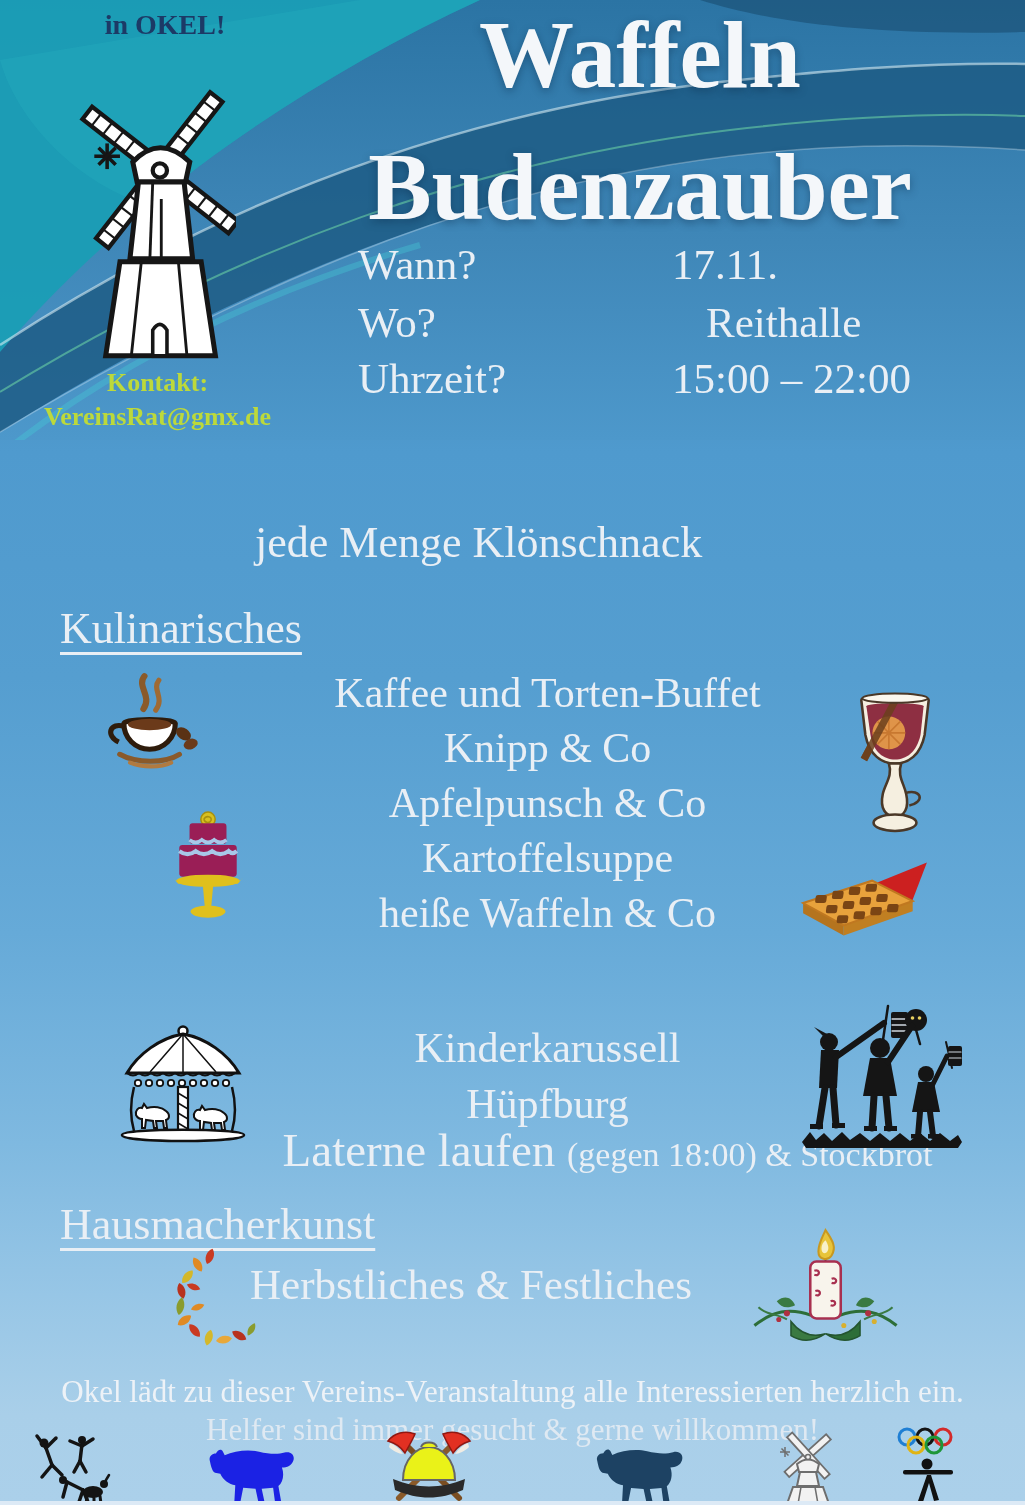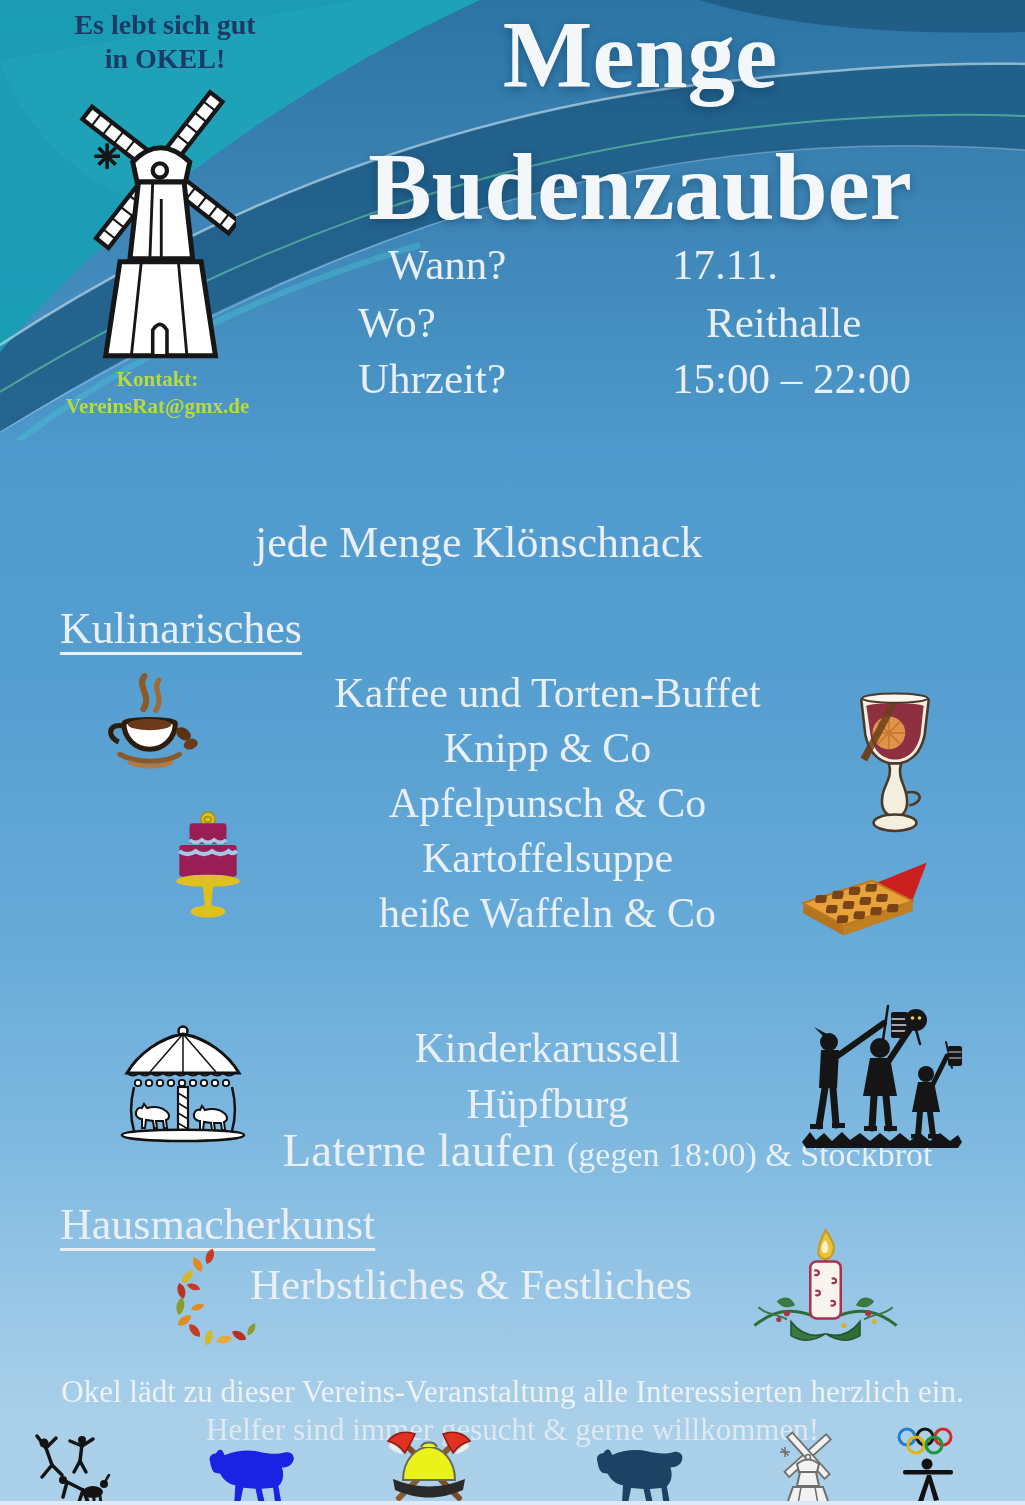--- a/index.html
+++ b/index.html
@@ -8,21 +8,21 @@
     background:linear-gradient(180deg,#2a71a0 0%,#3b86b6 14%,#478fc0 22%,#4f9ace 30%,#559ed0 45%,#66aad8 62%,#7fb9e0 76%,#97c6e6 86%,#a9cfe9 94%,#abd0ea 100%);}
   .abs{position:absolute;}
   .txt{color:#e9eff5;line-height:1.05;white-space:nowrap;}
   .center{text-align:center;}
   .h{font-size:44px;text-decoration:underline;text-decoration-thickness:2.5px;text-underline-offset:9px;}
   .b42{font-size:42px;}
   .b43{font-size:43px;}
   .b44{font-size:44px;}
   .title{font-size:95px;font-weight:bold;color:#f4f7fa;text-shadow:0 3px 8px rgba(10,40,70,.4);line-height:1;}
   .badge{font-size:28px;font-weight:bold;color:#1c3a66;line-height:1.2;}
-  .contact{font-size:21px;font-weight:bold;color:#bcd93b;line-height:1.3;}
+  .contact{font-size:26px;font-weight:bold;color:#bcd93b;line-height:1.3;}
   .list{line-height:55px;}
   .lantern-main{font-size:47px;}
   .lantern-detail{font-size:34px;}
   .footer1{font-size:31px;color:#edf2f7;}
   .footer2{font-size:31px;color:#dfe9f2;}
   svg{display:block;width:100%;height:100%;}
 </style>
 </head>
 <body>
 
@@ -43,21 +43,20 @@
       <path d="M0,0 L480,0 C360,55 240,130 150,205 C95,252 45,300 0,352 Z" fill="#1b9db5" opacity="0.96"></path>
       <path d="M0,60 L360,0 L480,0 C360,55 240,130 150,205 C90,190 20,130 0,60 Z" fill="#23aabd" opacity="0.45"></path>
       <path d="M0,345 C230,195 470,110 720,82 C830,70 930,62 1025,64" stroke="rgba(230,245,250,0.55)" stroke-width="2.5" fill="none"></path>
       <path d="M0,392 C240,245 480,160 730,130 C830,118 930,112 1025,116" stroke="rgba(120,230,170,0.5)" stroke-width="2" fill="none"></path>
       <path d="M0,432 C220,300 430,208 640,170 C760,148 880,140 1025,150" stroke="rgba(255,255,255,0.28)" stroke-width="1.5" fill="none"></path>
       <path d="M0,455 C120,360 260,292 420,245" stroke="rgba(70,205,215,0.35)" stroke-width="6" fill="none"></path>
     </svg>
   </div>
 
   <div class="abs badge center" style="left:55px;top:8px;width:220px;">
-    <div>Es lebt sich gut</div>
     <div>in OKEL!</div>
   </div>
 
   <div class="abs" style="left:78px;top:85px;width:158px;height:285px;">
     <svg viewBox="0 0 110 200">
       <g stroke="#161616" fill="#ffffff">
         <g transform="rotate(38 57 60)">
           <rect x="-8" y="54" width="130" height="11" stroke-width="3"></rect>
           <g stroke-width="1.5">
               <line x1="0" y1="54" x2="0" y2="65"></line>
@@ -99,24 +98,24 @@
         <path d="M52,190 L52,172 Q57,164 62,172 L62,190 Z" stroke-width="2.5"></path>
       </g>
     </svg>
   </div>
 
   <div class="abs contact center" style="left:30px;top:366px;width:255px;">
     <div>Kontakt:</div>
     <div>VereinsRat@gmx.de</div>
   </div>
 
-  <div class="abs title center" style="left:255px;top:8px;width:770px;">Menge</div>
+  <div class="abs title center" style="left:255px;top:8px;width:770px;">Waffeln</div>
   <div class="abs title center" style="left:255px;top:140px;width:770px;">Budenzauber</div>
 
-  <div class="abs txt b43" style="left:358px;top:242px;margin-left:30px;">Wann?</div>
+  <div class="abs txt b43" style="left:358px;top:242px;">Wann?</div>
   <div class="abs txt b43" style="left:672px;top:242px;">17.11.</div>
   <div class="abs txt b43" style="left:358px;top:300px;">Wo?</div>
   <div class="abs txt b43" style="left:706px;top:300px;">Reithalle</div>
   <div class="abs txt b43" style="left:358px;top:356px;font-family:Liberation Serif, serif;">Uhrzeit?</div>
   <div class="abs txt b43" style="left:672px;top:356px;">15:00 – 22:00</div>
 
   <div class="abs txt b44" style="left:255px;top:520px;">jede Menge Klönschnack</div>
 
   <div class="abs txt h" style="left:60px;top:606px;">Kulinarisches</div>
   <div class="abs txt b42 center list" style="left:170px;top:666px;width:755px;">

